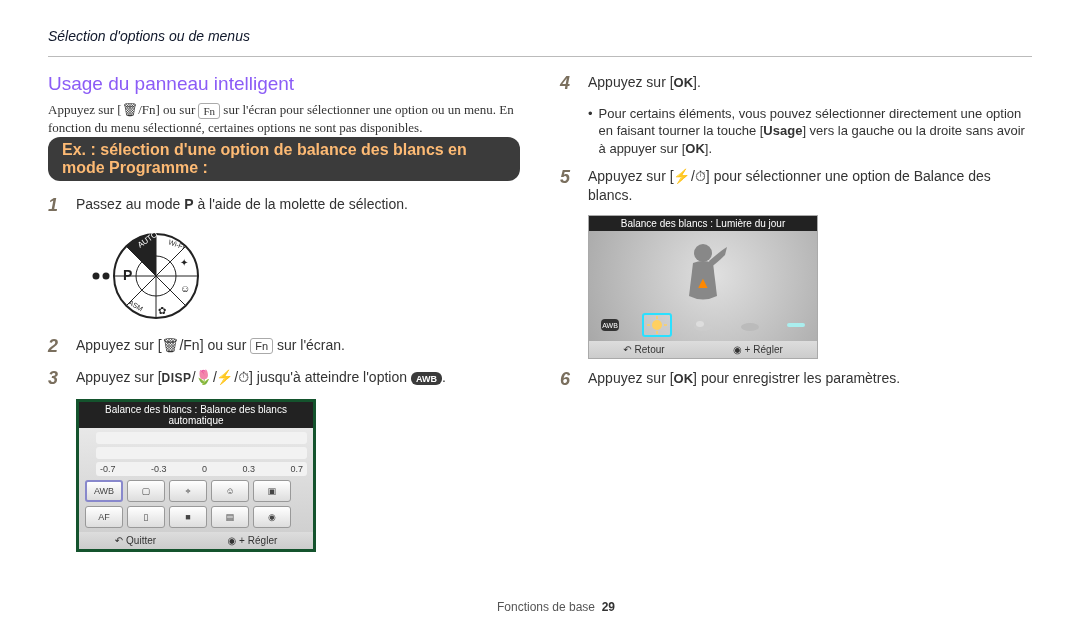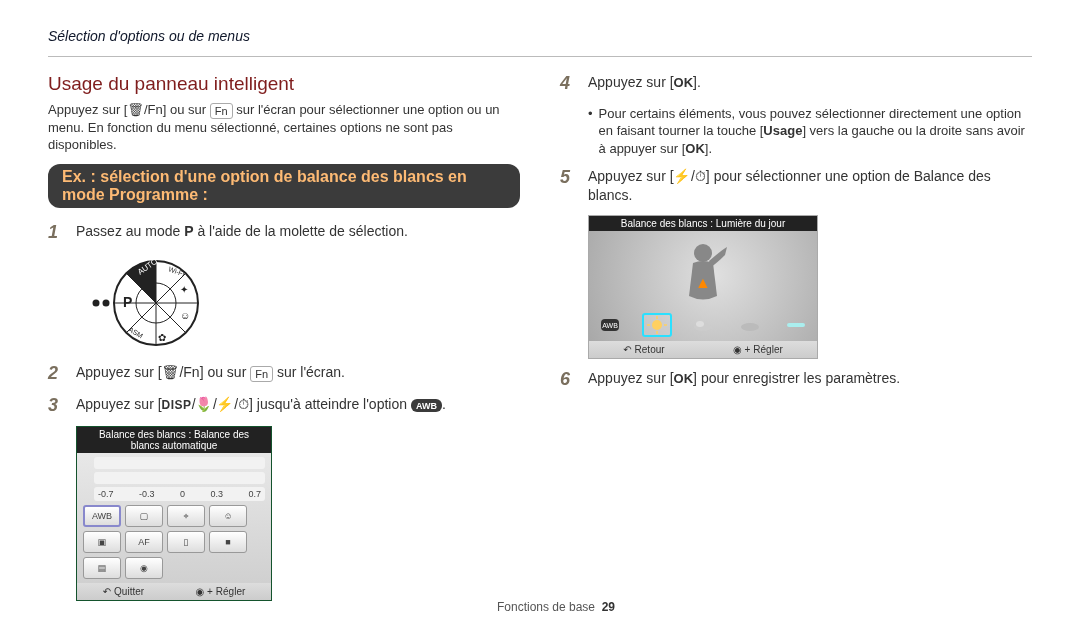--- a/index.html
+++ b/index.html
@@ -25,29 +25,29 @@
     margin-bottom: 16px;
   }
   .columns {
     display: flex;
     gap: 40px;
   }
   .col {
     width: 50%;
   }
   .title {
-    color: #7f1d1d;
+    color: #8b5cf6;
     font-size: 19px;
     font-weight: 500;
     margin-bottom: 6px;
   }
   .intro {
     font-size: 13px;
     line-height: 1.35;
-    margin-bottom: 10px;
+    font-family: Liberation Serif, serif;
   }
   .ex-box {
     display:inline-block;
     background: #3b3b3b;
     color: #fdba74;
     border-radius: 12px;
     padding: 4px 14px;
     font-size: 16px;
     margin-bottom: 14px;
     font-weight: 600;
@@ -105,23 +105,23 @@
   
   .mode-dial {
     width: 140px;
     height: 100px;
     margin: 4px 0 10px 28px;
     position: relative;
   }
   .mode-dial svg { display:block; }
   
   .panel-shot {
-    width: 196px;
+    width: 240px;
     margin: 6px 0 4px 28px;
-    border: 1px solid #14532d;
+    border: 3px solid #14532d;
     font-size: 10px;
   }
   .panel-title {
     background: #222;
     color: #fff;
     text-align: center;
     padding: 2px 12px;
     font-size: 10px;
   }
   .panel-body {

